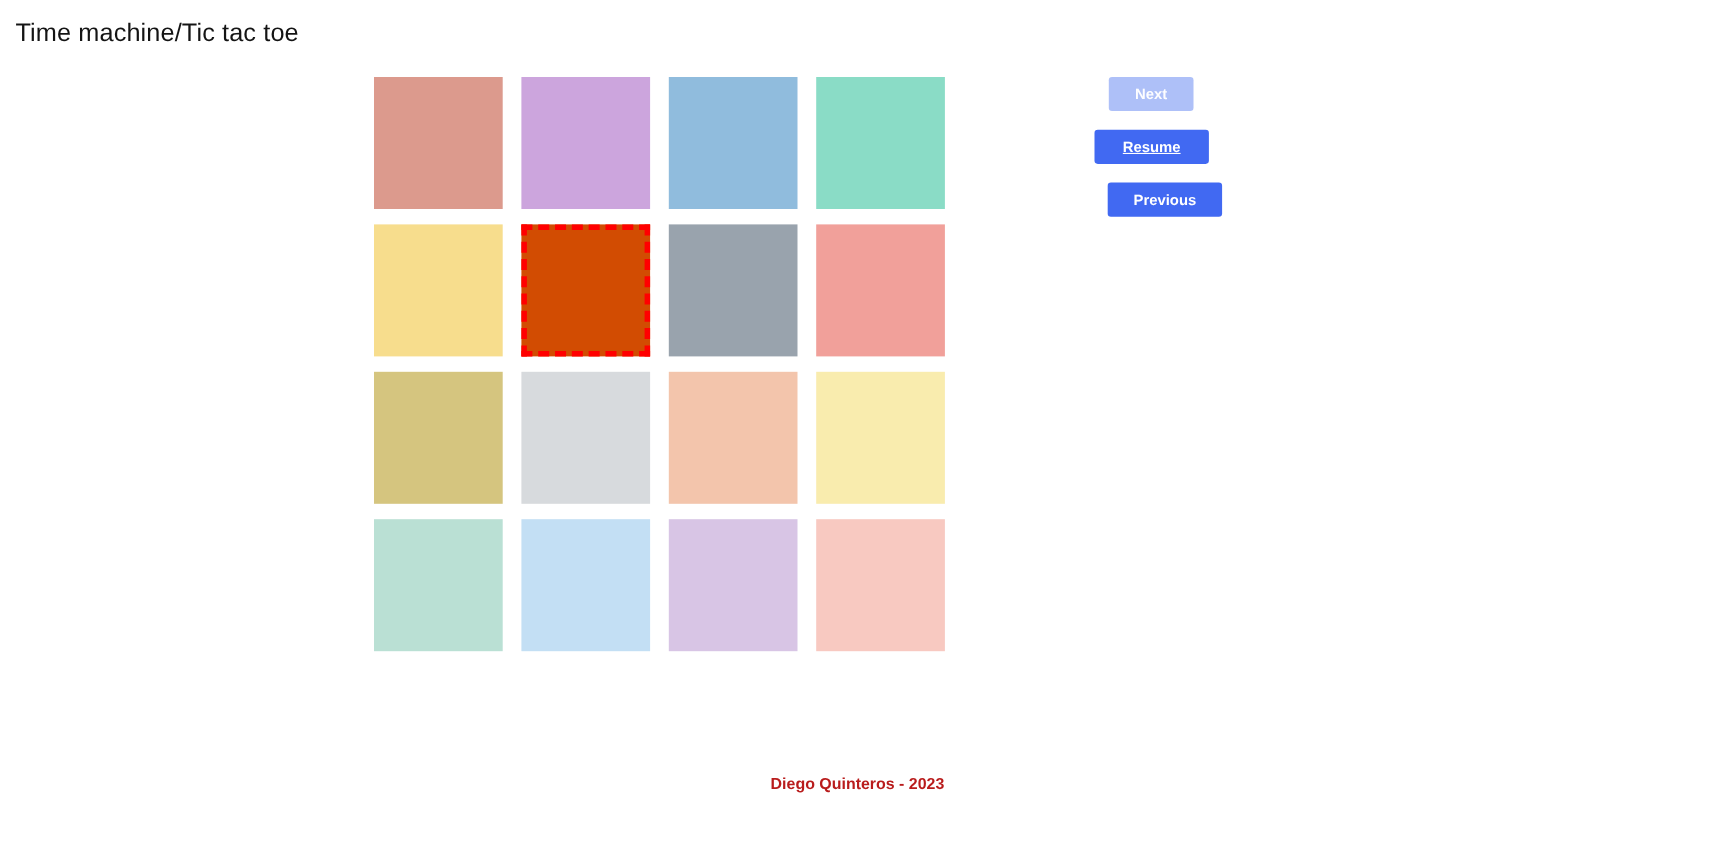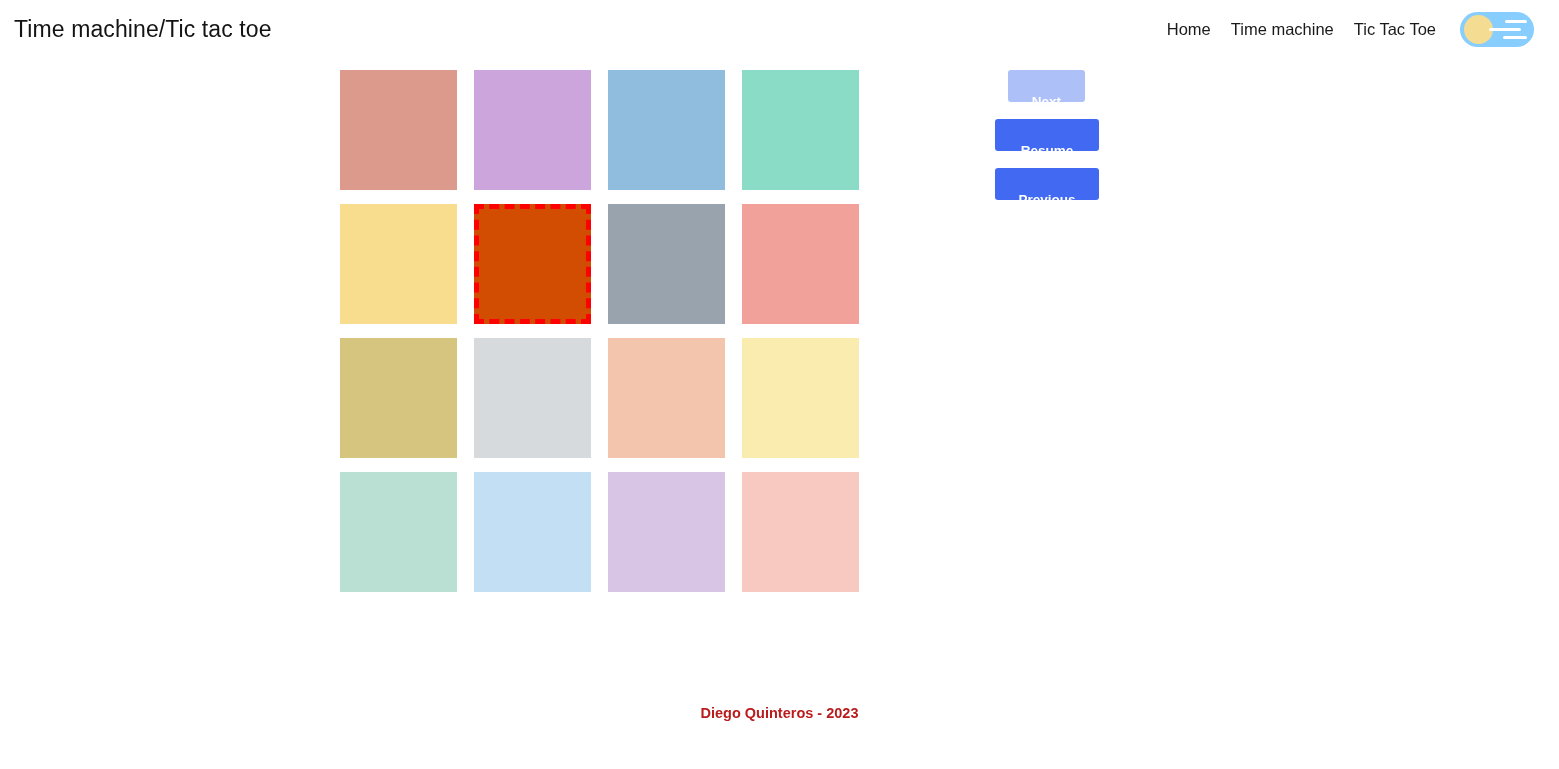--- a/index.html
+++ b/index.html
@@ -129,41 +129,41 @@
     width: 110px;
   }
   .btn {
     display: block;
     font-family: "Liberation Sans", sans-serif;
     font-size: 13.5px;
     font-weight: bold;
     color: #ffffff;
     border: none;
     border-radius: 3px;
-    padding: 16px;
+    padding: 0;
     height: 31px;
     line-height: 31px;
     cursor: pointer;
   }
   .btn-next {
     width: 77px;
     margin: 0 0 17px 13px;
     background: #aec0f8;
     color: #fdfdff;
     cursor: default;
   }
   .btn-resume {
     width: 104px;
     margin: 0 0 17px 0;
     background: #4169f2;
     text-decoration: underline;
   }
   .btn-previous {
     width: 104px;
-    margin: 0;
+    margin: 12px;
     background: #4169f2;
   }
 
   
   .footer {
     position: absolute;
     left: 0;
     top: 705px;
     width: 1559px;
     text-align: center;
@@ -171,34 +171,20 @@
     font-weight: bold;
     color: #b91c1c;
   }
 </style>
 </head>
 <body>
 
 <div class="topbar">
   <h1 class="brand-title">Time machine/Tic tac toe</h1>
 
-  <nav class="nav">
-    <a class="nav-link" href="#">Home</a>
-    <a class="nav-link" href="#">Time machine</a>
-    <a class="nav-link" href="#">Tic Tac Toe</a>
-
-    <button class="theme-toggle">
-      <span class="toggle-knob"></span>
-      <span class="toggle-rays">
-        <span class="ray ray-1"></span>
-        <span class="ray ray-2"></span>
-        <span class="ray ray-3"></span>
-      </span>
-    </button>
-  </nav>
 </div>
 
 <div class="stage">
 
   <div class="board" id="board">
       <button class="cell" style="background: rgb(220, 154, 141);"></button>
       <button class="cell" style="background: rgb(204, 165, 221);"></button>
       <button class="cell" style="background: rgb(144, 188, 221);"></button>
       <button class="cell" style="background: rgb(138, 220, 198);"></button>
       <button class="cell" style="background: rgb(247, 221, 141);"></button>

